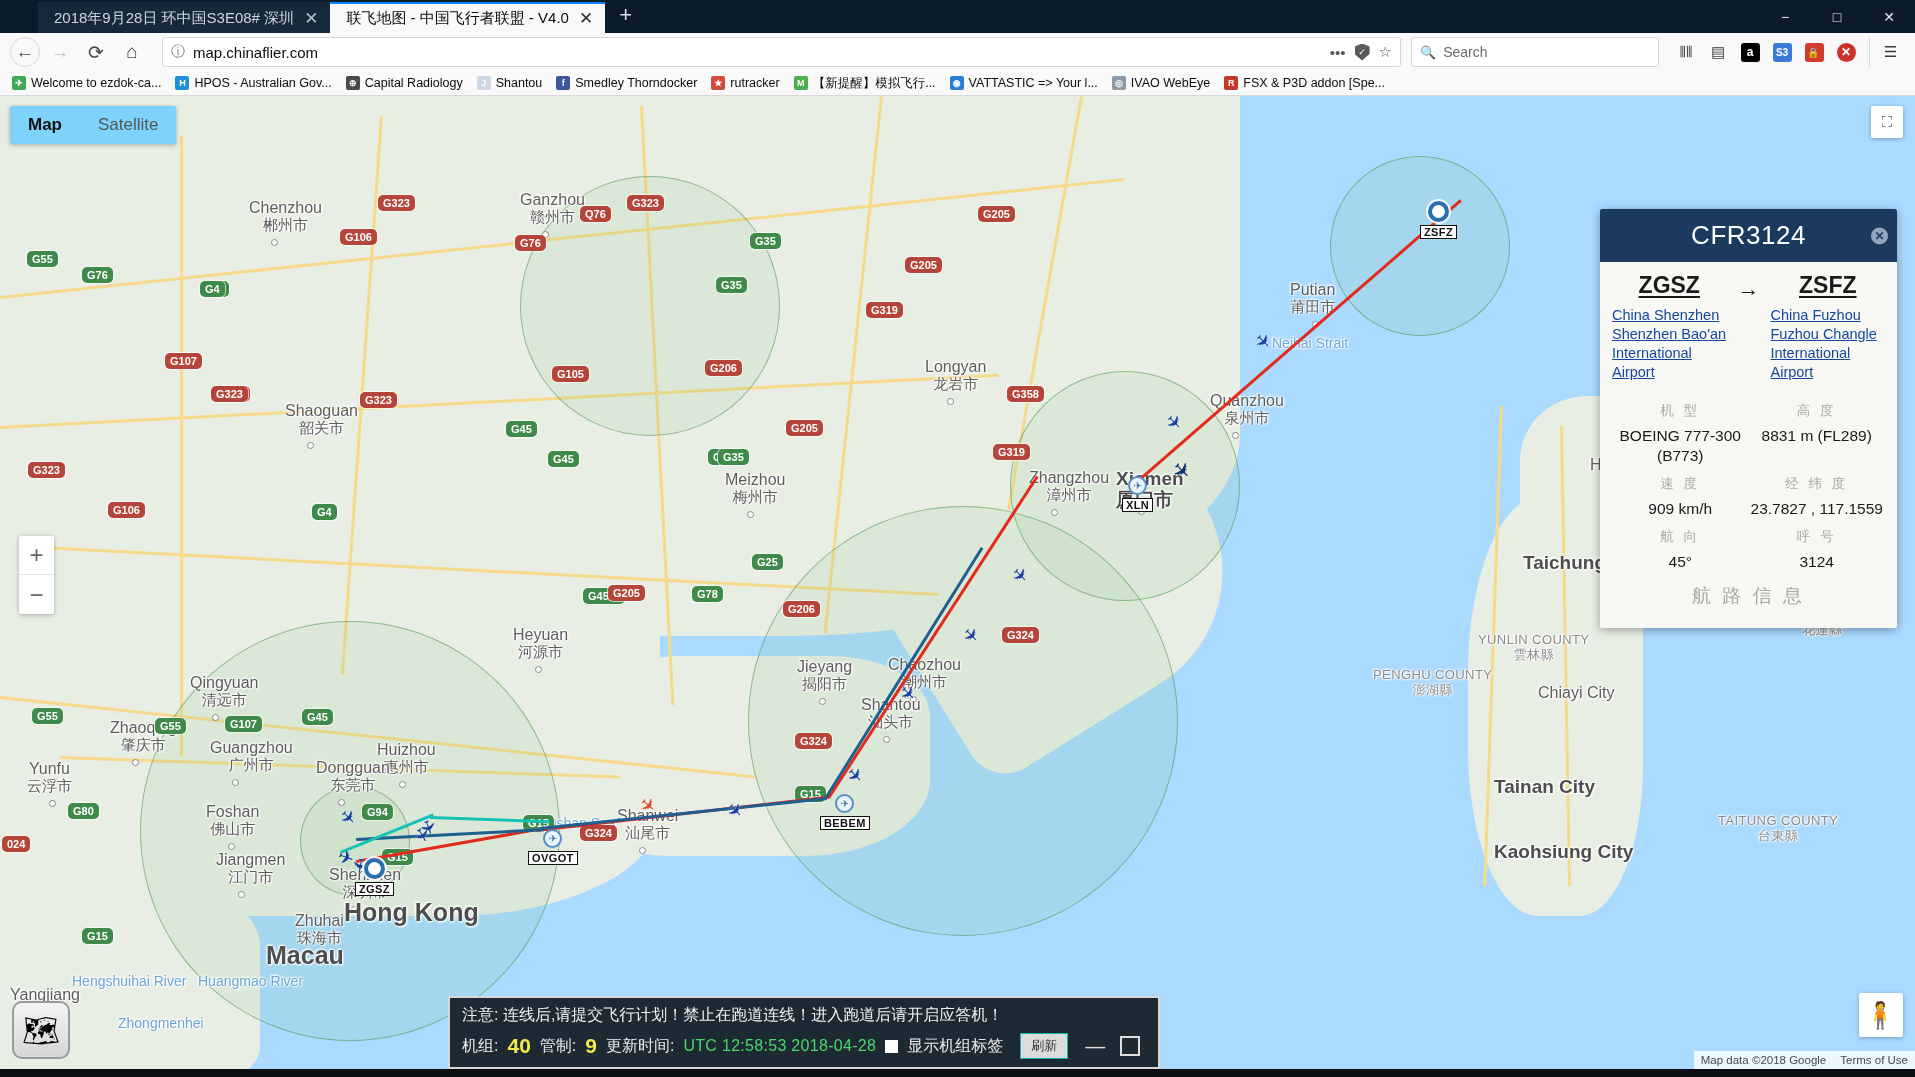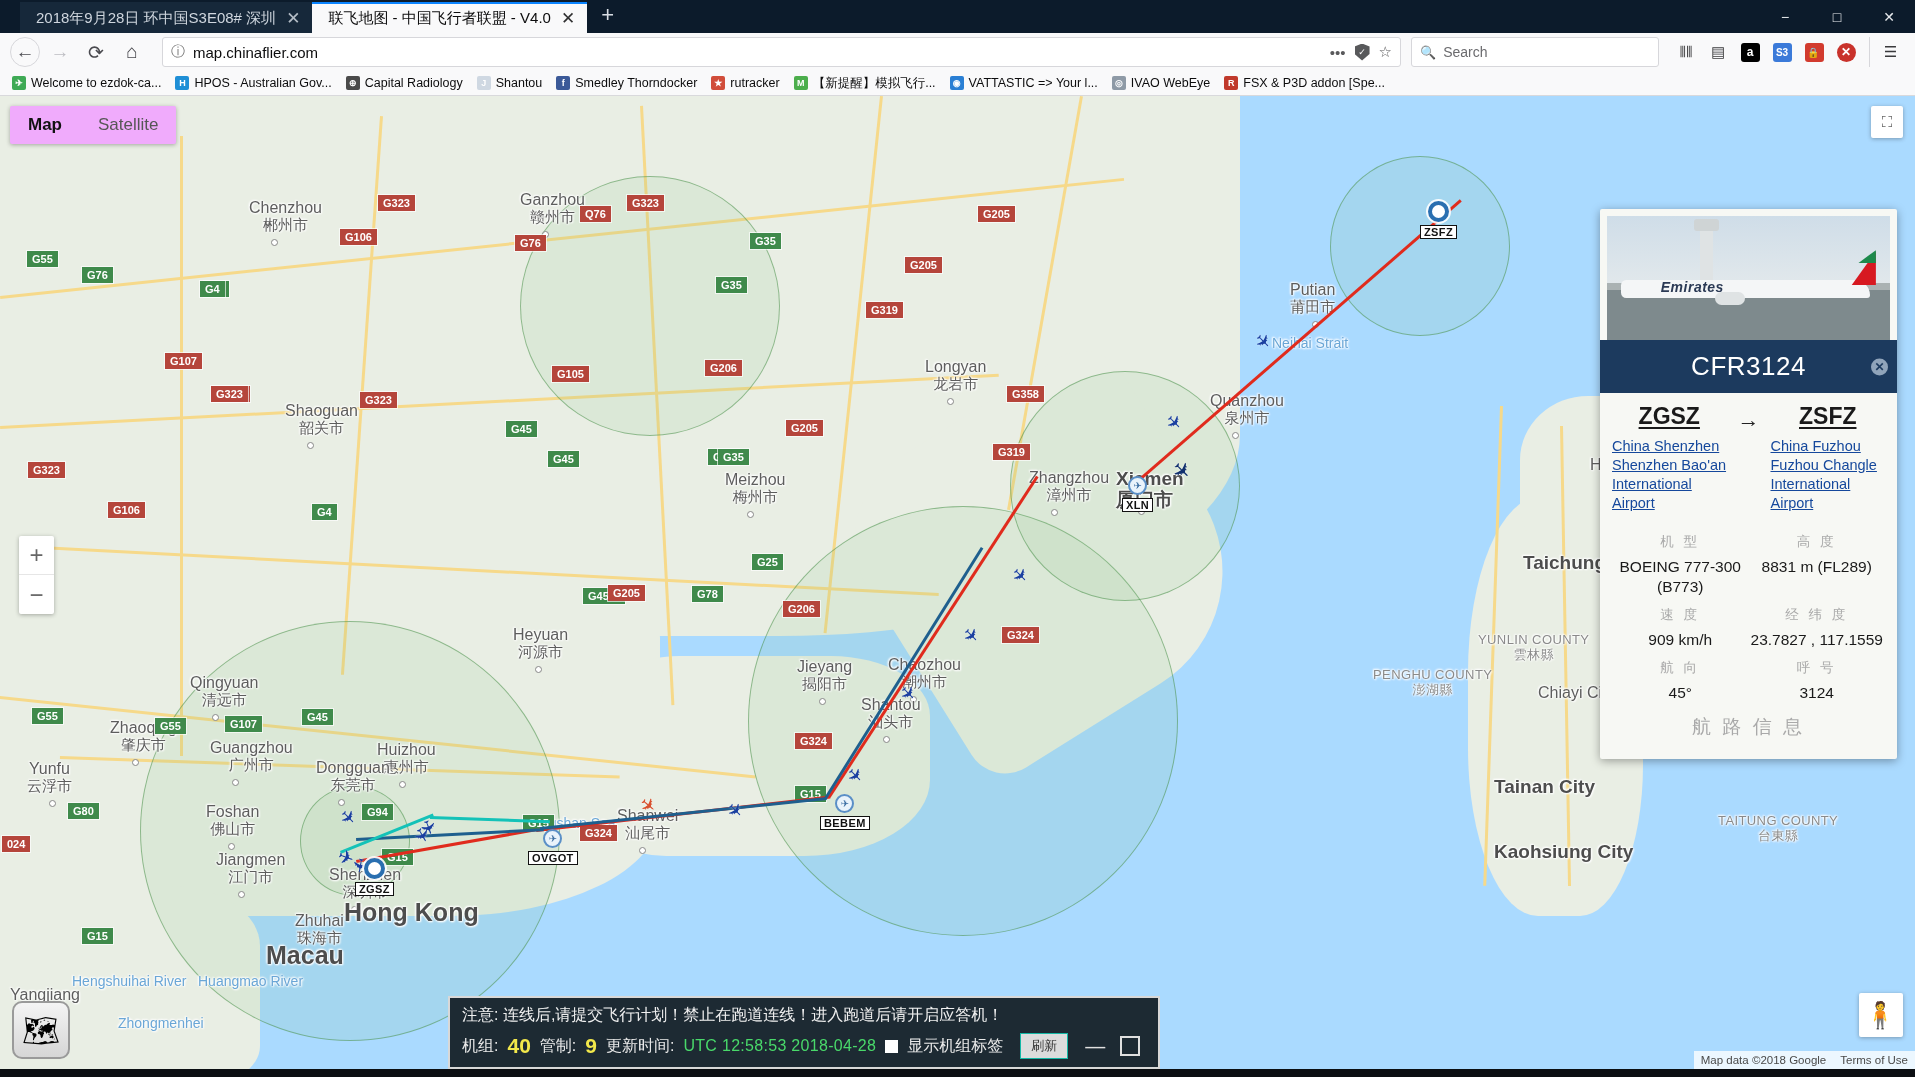--- a/index.html
+++ b/index.html
@@ -10,21 +10,21 @@
     background: #1b2733;
   }
 
   
   .browser { width: 1915px; height: 1077px; display: flex; flex-direction: column; background:#f9f9fa; }
 
   .titlebar {
     height: 33px; background: #0c1b2b; display: flex; align-items: flex-end;
     position: relative; flex: 0 0 33px;
   }
-  .tabstrip { display: flex; align-items: flex-end; height: 33px; padding-left: 20px; }
+  .tabstrip { display: flex; align-items: flex-end; height: 33px; padding-left: 38px; }
   .tab {
     height: 31px; display: flex; align-items: center; gap: 10px;
     padding: 0 12px 0 16px; max-width: 330px; font-size: 15px;
     color: #d8dde3; border-top: 2px solid transparent;
   }
   .tab.inactive { background: #16283a; color: #cfd6de; }
   .tab.active { background: #f9f9fa; color: #0c0c0d; border-top: 2px solid #0a84ff; }
   .tab-title { white-space: nowrap; overflow: hidden; text-overflow: clip; }
   .tab-close { font-size: 17px; line-height: 1; opacity: .85; flex: 0 0 auto; }
   .newtab { color: #d8dde3; font-size: 22px; padding: 0 14px 4px 14px; align-self: center; }
@@ -74,21 +74,21 @@
   .bm .bmi { width: 14px; height: 14px; border-radius: 2px; display: flex; align-items: center;
              justify-content: center; font-size: 9px; color: #fff; font-weight: bold; flex: 0 0 14px; }
 
   
   .mapwrap { position: relative; flex: 1 1 auto; overflow: hidden; background: #aadaff; }
   .mapcanvas { position: absolute; inset: 0; }
 
   .landmass { position: absolute; background: #e9eee4; }
 
   .maptypectl {
-    position: absolute; left: 10px; top: 10px; background: #f0abfc; border-radius: 2px;
+    position: absolute; left: 10px; top: 10px; background: #7dd3fc; border-radius: 2px;
     box-shadow: 0 1px 4px rgba(0,0,0,.3); display: flex; z-index: 40; overflow: hidden;
   }
   .maptypectl div { padding: 9px 18px; font-size: 17px; color: #565656; }
   .maptypectl div.sel { color: #111; font-weight: bold; }
 
   .fsbtn {
     position: absolute; right: 12px; top: 10px; width: 32px; height: 32px; background: #fff;
     border-radius: 2px; box-shadow: 0 1px 4px rgba(0,0,0,.3); display:flex; align-items:center;
     justify-content:center; z-index: 40; color:#666; font-size: 15px;
   }
@@ -123,21 +123,21 @@
   .mlabel.city { font-size: 16px; color: #5d5d5d; text-align: center; }
   .mlabel.city .cn { font-size: 15px; }
   .mlabel.big { font-size: 25px; font-weight: bold; color: #4d4d4d; }
   .mlabel.med { font-size: 19px; font-weight: bold; color: #4d4d4d; }
   .mlabel.water { font-size: 14px; color: #6aa6d6; font-style: normal; }
   .mlabel.county { font-size: 13px; color: #8a8a8a; text-align: center; letter-spacing: .4px; }
   .citydot { position: absolute; width: 7px; height: 7px; border: 1.4px solid #888; border-radius: 50%;
              background: #fff; z-index: 10; }
 
   .shield-hw { position: absolute; z-index: 12; font-size: 11px; color: #fff; font-weight: bold;
-               padding: 1.5px 5px; border-radius: 0; line-height: 1.2;
+               padding: 1.5px 5px; border-radius: 5px; line-height: 1.2;
                box-shadow: 0 0 0 1px rgba(255,255,255,.65); }
   .shield-hw.g { background: #3f8a4b; }
   .shield-hw.r { background: #b5453b; }
 
   .road { position: absolute; background: #f6d98a; z-index: 4; transform-origin: 0 0; }
 
   
   .route { position: absolute; transform-origin: 0 0; z-index: 20; height: 2.6px; }
   .route.red { background: #e02b1d; }
   .route.track { background: #1e5f8e; height: 3px; }
@@ -629,31 +629,20 @@
           <div class="shield-hw r" style="left: 795px; top: 637px;">G324</div>
           <div class="shield-hw r" style="left: 1002px; top: 531px;">G324</div>
           <div class="shield-hw g" style="left: 68px; top: 707px;">G80</div>
           <div class="shield-hw g" style="left: 82px; top: 832px;">G15</div>
           <div class="shield-hw r" style="left: 2px; top: 740px;">024</div>
           <div class="shield-hw g" style="left: 716px; top: 181px;">G35</div>
           <div class="shield-hw g" style="left: 718px; top: 353px;">G35</div>
         </div>
 
       <div class="infopanel">
-        <div class="ip-photo">
-          <div class="sky"></div>
-            <div class="apron"></div>
-            <div class="ground"></div>
-          <div class="tower"></div>
-          <div class="fuse"></div>
-          <div class="engine"></div>
-          <div class="tail"></div>
-          <div class="tail2"></div>
-          <div class="livery">Emirates</div>
-        </div>
 
         <div class="ip-header">
           <div class="cs">CFR3124</div>
           <div class="ip-close">✕</div>
         </div>
 
         <div class="ip-body">
           <div class="ip-apts">
             <div>
               <div class="ip-icao">ZGSZ</div>

